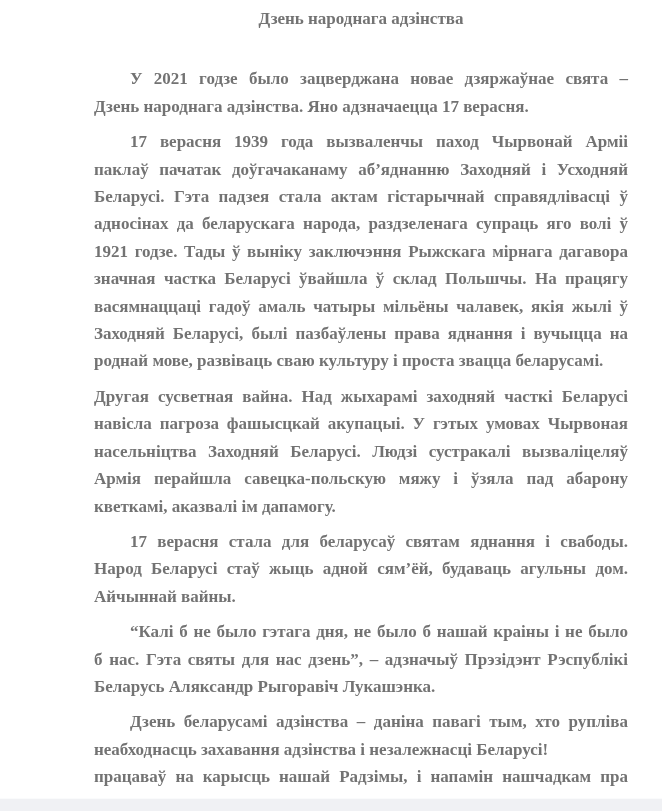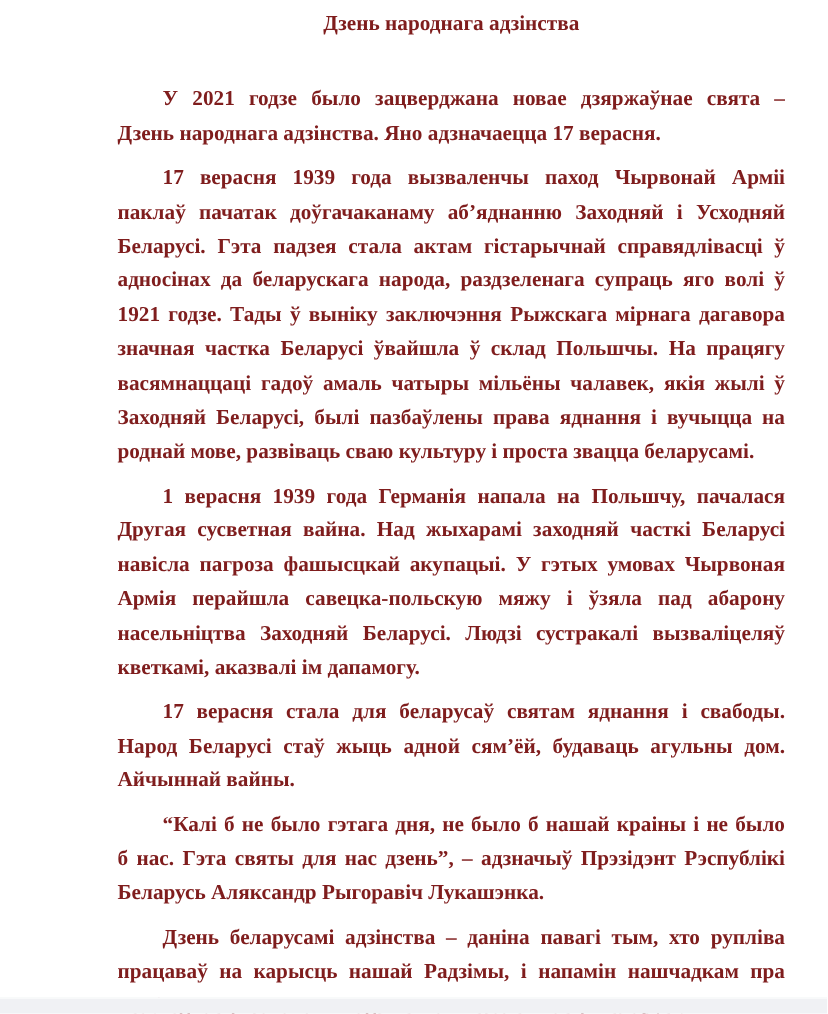--- a/index.html
+++ b/index.html
@@ -13,21 +13,21 @@
     height: 811px;
     background: #ffffff;
     overflow: hidden;
     font-family: "Liberation Serif", serif;
   }
   .doc {
     position: absolute;
     inset: 0;
     box-sizing: border-box;
     padding: 5px 26px 0 86px;
-    color: #7f1d1d;
+    color: #737373;
     font-weight: bold;
     font-size: 17px;
     line-height: 27.4px;
   }
   .title {
     margin: 0 0 33px 0;
     font-size: 17px;
     font-weight: bold;
     text-align: center;
     line-height: 27.4px;
@@ -70,42 +70,41 @@
       <div class="line">Беларусі. Гэта падзея стала актам гістарычнай справядлівасці ў</div>
       <div class="line">адносінах да беларускага народа, раздзеленага супраць яго волі ў</div>
       <div class="line">1921 годзе. Тады ў выніку заключэння Рыжскага мірнага дагавора</div>
       <div class="line">значная частка Беларусі ўвайшла ў склад Польшчы. На працягу</div>
       <div class="line">васямнаццаці гадоў амаль чатыры мільёны чалавек, якія жылі ў</div>
       <div class="line">Заходняй Беларусі, былі пазбаўлены права яднання і вучыцца на</div>
       <div class="line end">роднай мове, развіваць сваю культуру і проста звацца беларусамі.</div>
     </div>
 
     <div class="para">
-      <div class="line indent">1 верасня 1939 года Германія напала на Польшчу, пачалася</div>
       <div class="line">Другая сусветная вайна. Над жыхарамі заходняй часткі Беларусі</div>
       <div class="line">навісла пагроза фашысцкай акупацыі. У гэтых умовах Чырвоная</div>
+      <div class="line">насельніцтва Заходняй Беларусі. Людзі сустракалі вызваліцеляў</div>
       <div class="line">Армія перайшла савецка-польскую мяжу і ўзяла пад абарону</div>
-      <div class="line">насельніцтва Заходняй Беларусі. Людзі сустракалі вызваліцеляў</div>
       <div class="line end">кветкамі, аказвалі ім дапамогу.</div>
     </div>
 
     <div class="para">
       <div class="line indent">17 верасня стала для беларусаў святам яднання і свабоды.</div>
       <div class="line">Народ Беларусі стаў жыць адной сям’ёй, будаваць агульны дом.</div>
       <div class="line end">Айчыннай вайны.</div>
     </div>
 
     <div class="para">
       <div class="line indent">“Калі б не было гэтага дня, не было б нашай краіны і не было</div>
       <div class="line">б нас. Гэта святы для нас дзень”, – адзначыў Прэзідэнт Рэспублікі</div>
       <div class="line end">Беларусь Аляксандр Рыгоравіч Лукашэнка.</div>
     </div>
 
     <div class="para">
       <div class="line indent">Дзень беларусамі адзінства – даніна павагі тым, хто рупліва</div>
+      <div class="line end">неабходнасць захавання адзінства і незалежнасці Беларусі!</div>
       <div class="line">працаваў на карысць нашай Радзімы, і напамін нашчадкам пра</div>
-      <div class="line end">неабходнасць захавання адзінства і незалежнасці Беларусі!</div>
     </div>
 
   </div>
 
   <div class="bottom-edge"></div>
 </div>
 
 </body></html>

